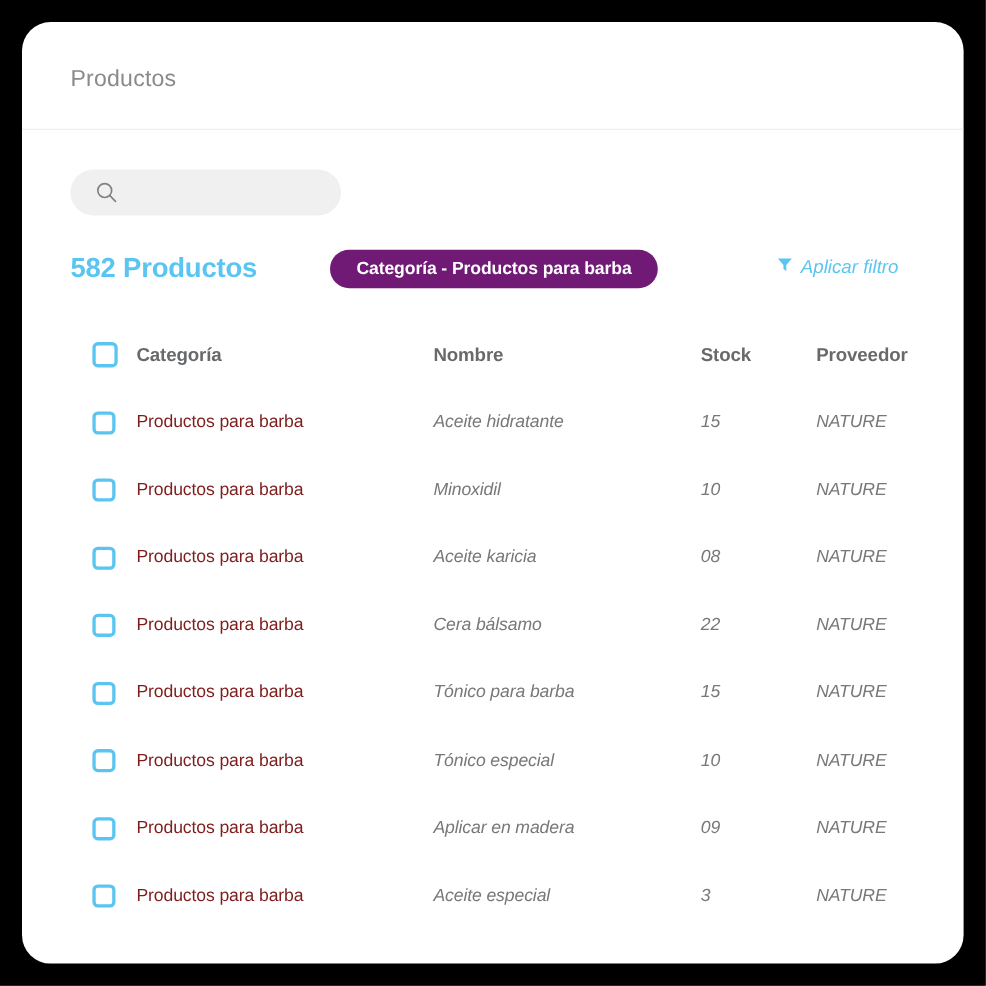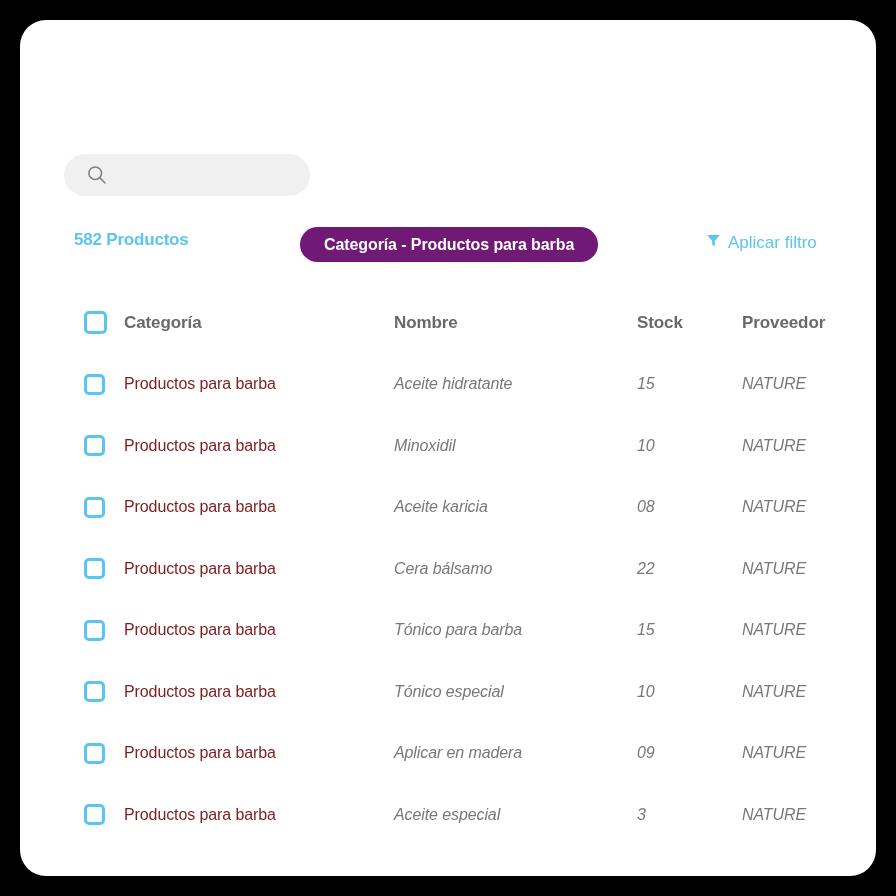--- a/index.html
+++ b/index.html
@@ -74,23 +74,23 @@
 
   #results-bar {
     position: absolute;
     left: 44px;
     top: 206px;
     height: 44px;
     width: 790px;
   }
   #results-count {
     position: absolute;
-    left: 10px;
+    left: 0;
     top: 4px;
-    font-size: 17px;
+    font-size: 25px;
     font-weight: bold;
     color: #5bc5f2;
     letter-spacing: -0.2px;
     text-align: center;
   }
   #filter-chip {
     position: absolute;
     left: 236px;
     top: 1px;
     height: 35px;
@@ -110,20 +110,21 @@
     position: absolute;
     left: 642px;
     top: 7px;
     display: flex;
     align-items: flex-start;
     gap: 7px;
     color: #5bc5f2;
     font-size: 17px;
     cursor: pointer;
     white-space: nowrap;
+    font-style: italic;
   }
 
   #products-table {
     position: absolute;
     left: 44px;
     top: 272px;
     width: 800px;
   }
   .trow {
     position: relative;
@@ -167,20 +168,23 @@
     color: #77787a;
     letter-spacing: -0.1px;
     font-style: italic;
   }
 </style>
 </head>
 <body>
 
 <div id="app-card">
 
+  <div id="page-header">
+    <div id="page-title">Productos</div>
+  </div>
 
   <div id="search-field">
     <span id="search-icon-wrap">
       <svg width="20" height="20" viewBox="0 0 20 20">
         <circle cx="8.2" cy="8.2" r="6.3" fill="none" stroke="#808183" stroke-width="1.5"></circle>
         <line x1="12.9" y1="12.9" x2="18" y2="18" stroke="#808183" stroke-width="1.5" stroke-linecap="round"></line>
       </svg>
     </span>
     <input id="search-input" type="text" value="" placeholder="" style="">
   </div>

